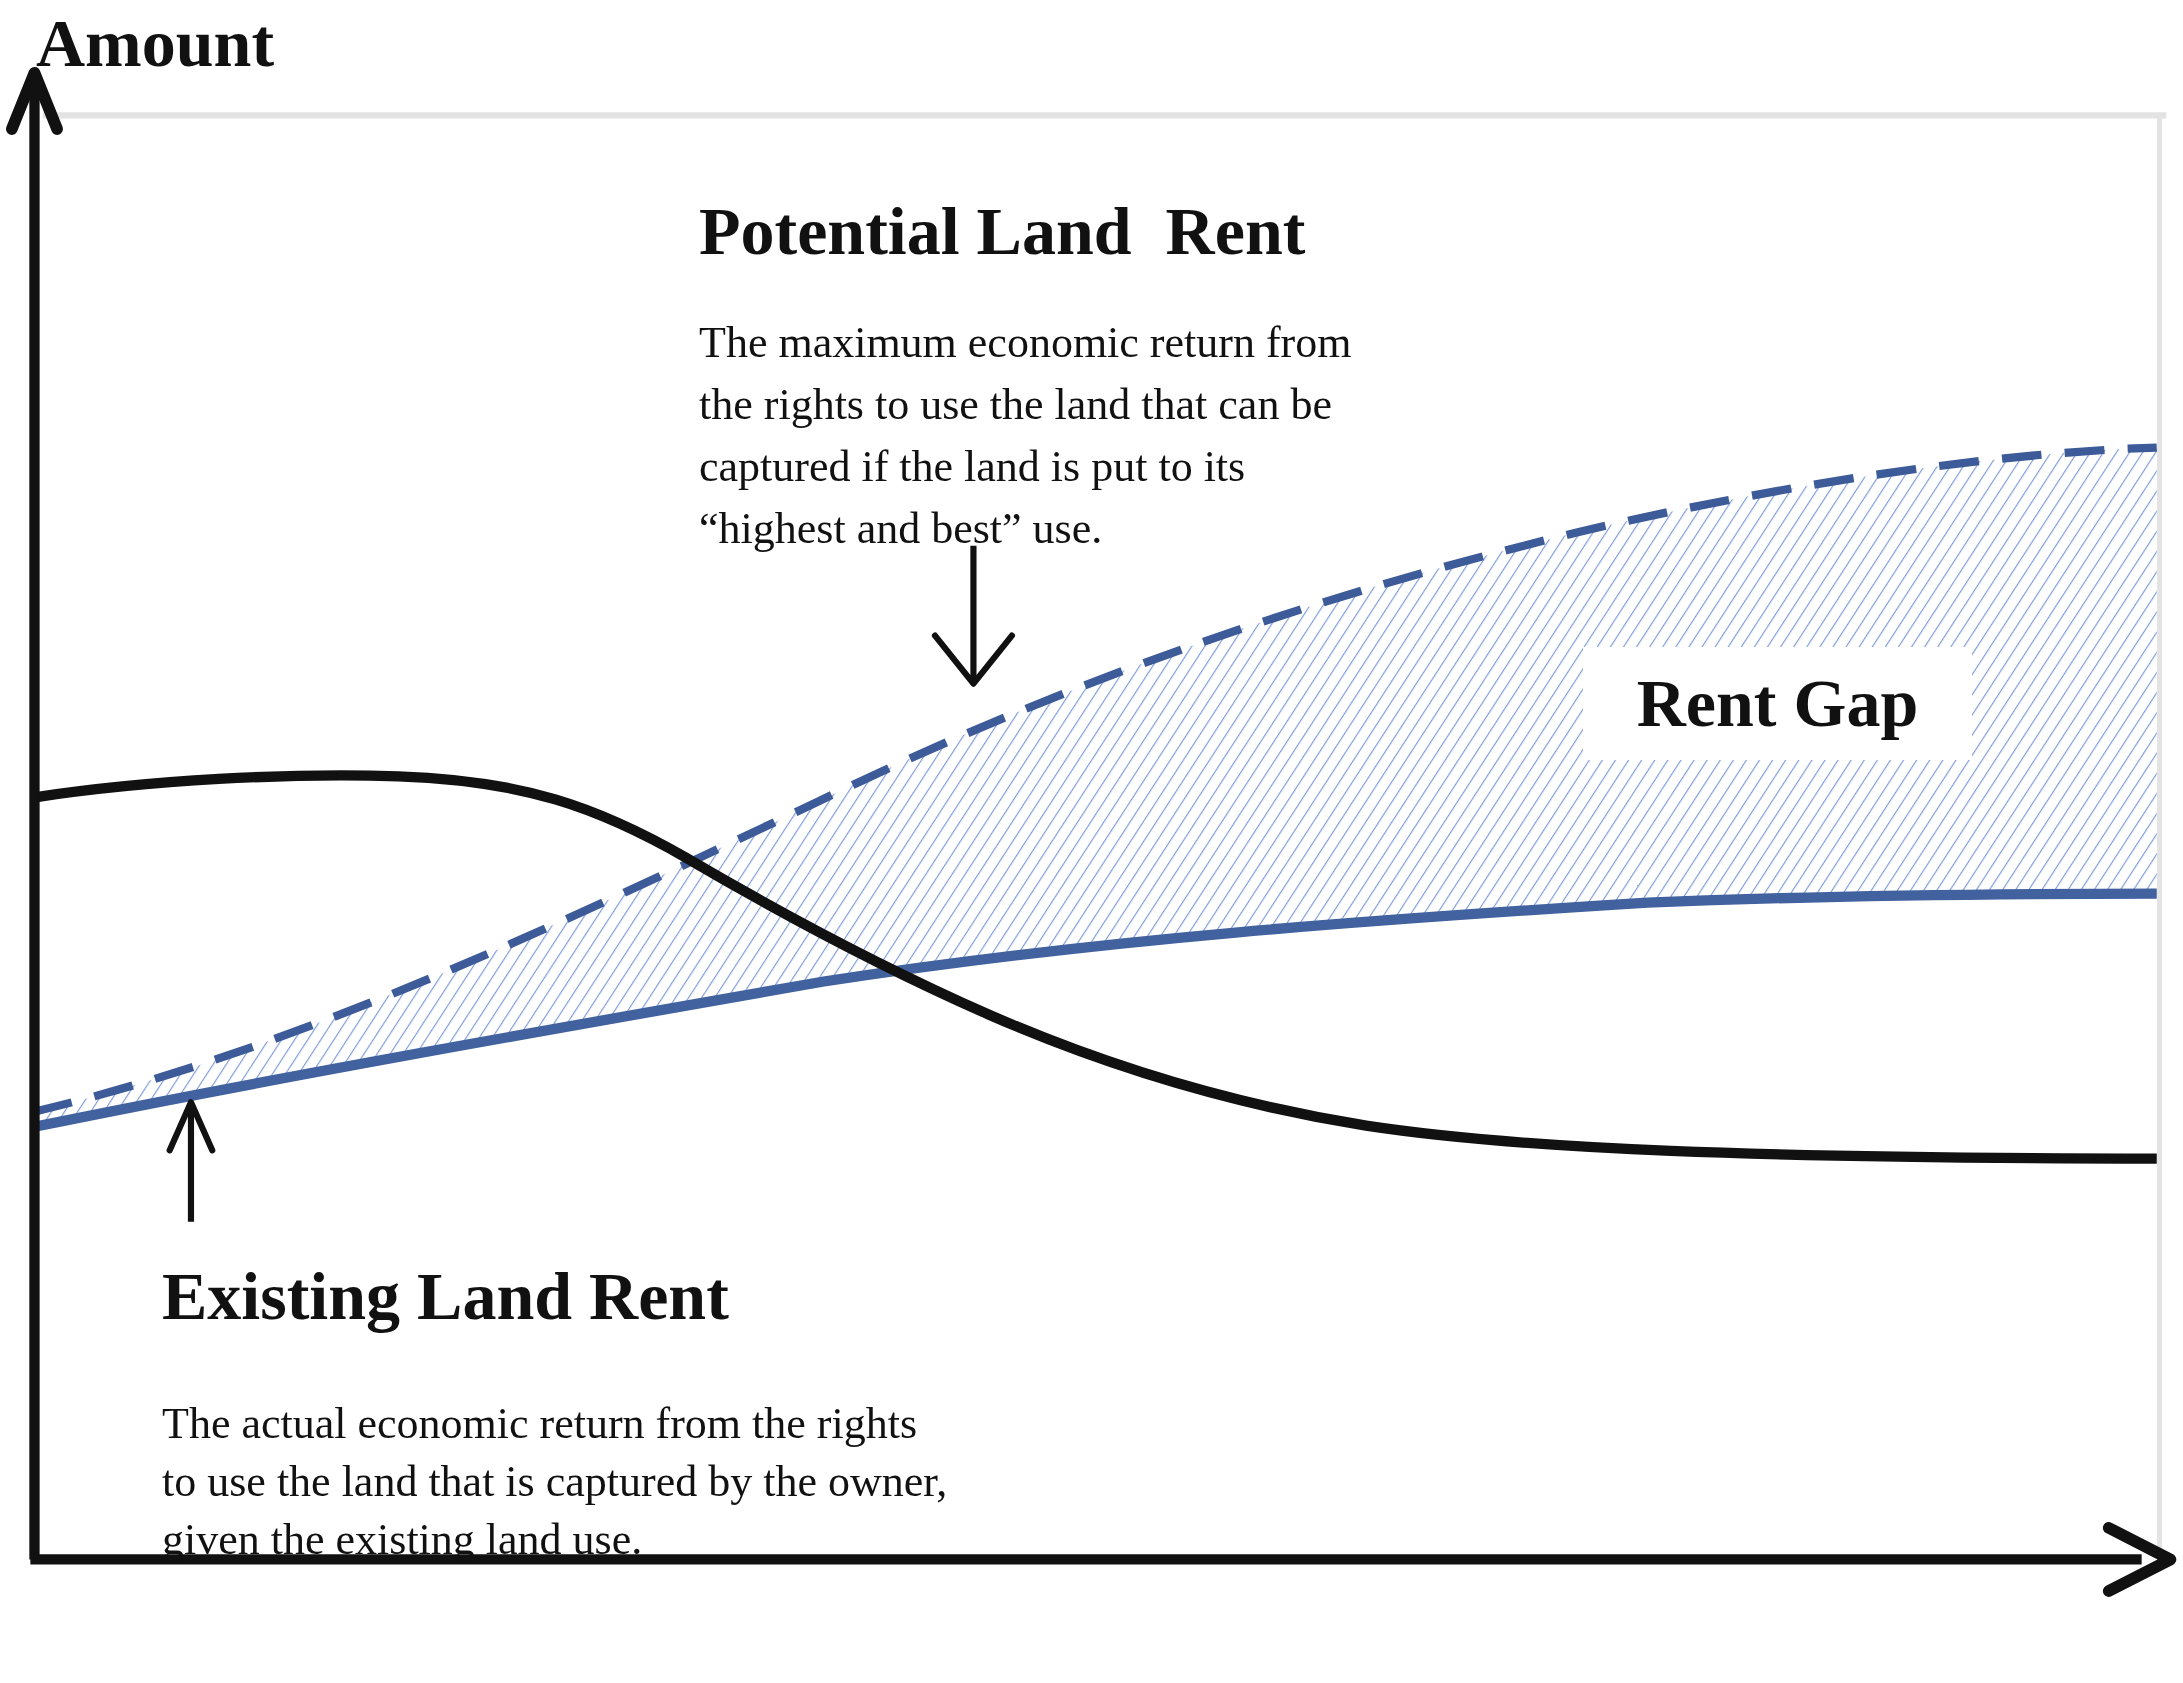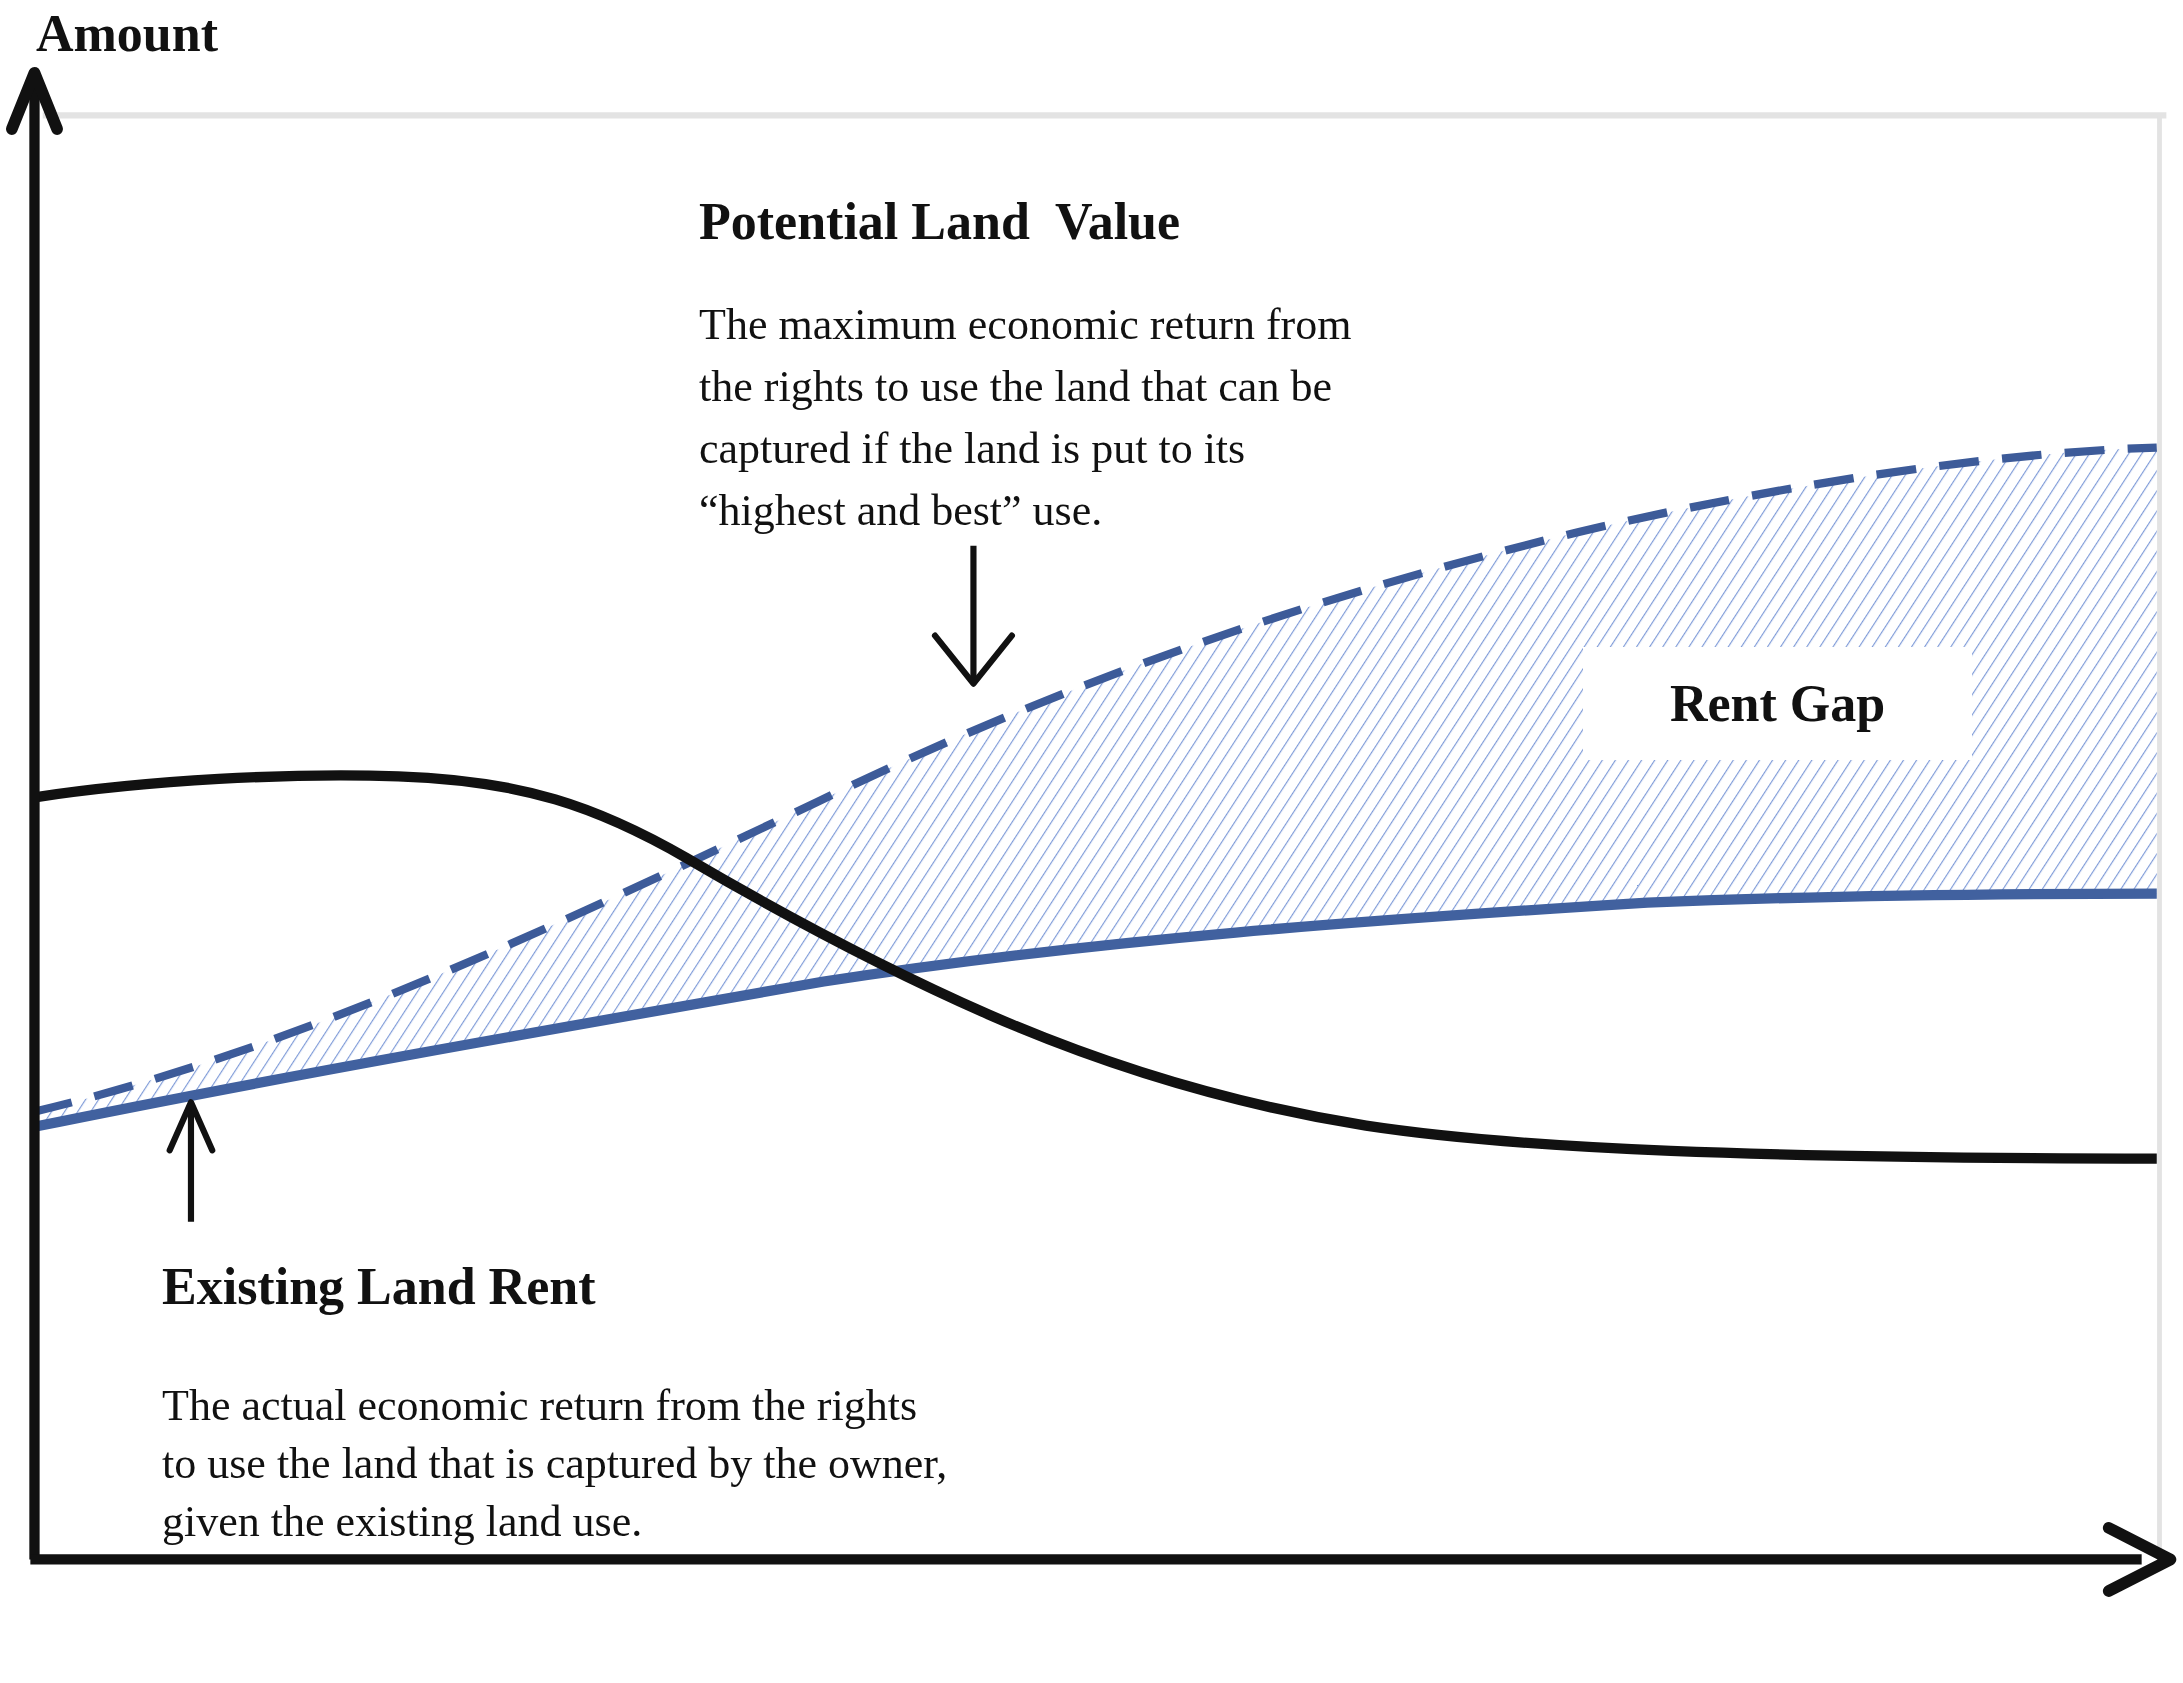--- a/index.html
+++ b/index.html
@@ -30,21 +30,21 @@
     height:100%;
     display:block;
   }
   .txt{
     position:absolute;
     white-space:pre-wrap;
     color:var(--ink);
   }
   .h-bold{
     font-weight:bold;
-    font-size:52px;
+    font-size:68px;
     line-height:1.15;
     letter-spacing:0px;
   }
   .body-text{
     font-size:44px;
     line-height:62px;
   }
   #amount-label{left:36px;top:4.1px;}
   #potential-block{left:699px;top:168px;width:865px;}
   #potential-block .h-bold{margin-bottom:18px;}
@@ -119,21 +119,21 @@
 
     <g>
       <line class="stroke-ink" x1="278" y1="1612" x2="278" y2="1780" stroke-width="9"></line>
       <polyline class="nofill stroke-ink" stroke-width="9" stroke-linecap="round" stroke-linejoin="round" points="247,1676 278,1606 309,1676"></polyline>
     </g>
   </svg>
 
   <div id="amount-label" class="txt h-bold">Amount</div>
 
   <div id="potential-block" class="txt">
-    <div class="h-bold">Potential Land  Value</div>
+    <div class="h-bold">Potential Land  Rent</div>
     <div class="body-text">The maximum economic return from
 the rights to use the land that can be
 captured if the land is put to its
 “highest and best” use.</div>
   </div>
 
 
   <div id="existing-block" class="txt">
     <div class="h-bold">Existing Land Rent</div>
     <div class="body-text">The actual economic return from the rights

